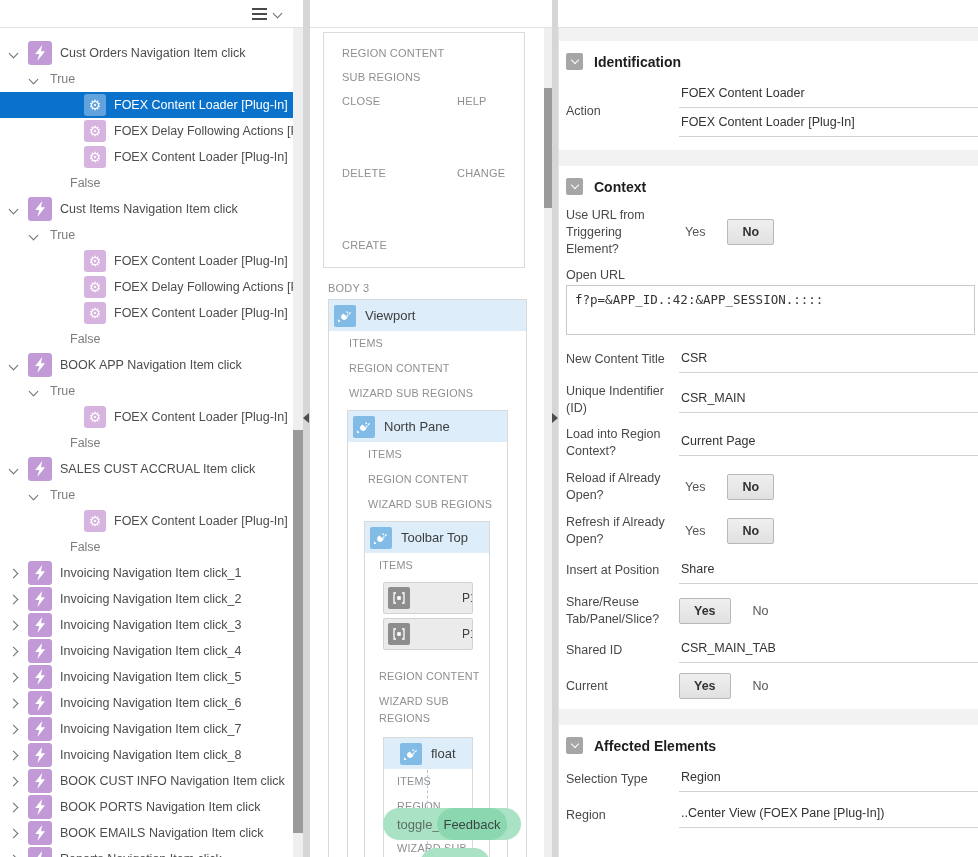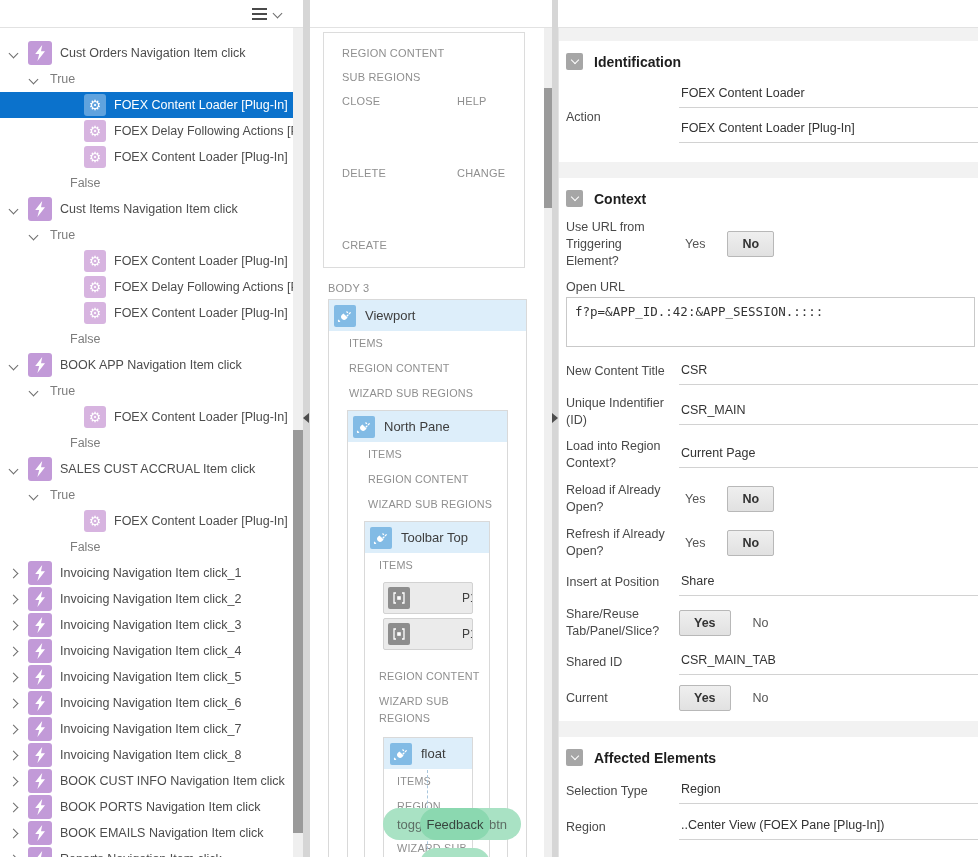--- a/index.html
+++ b/index.html
@@ -84,37 +84,37 @@
   .sec-label { font-size:10.8px; color:#8f8f8f; letter-spacing:.2px; line-height:17px;
     padding:4px 4px 4px 0; }
 
   #card-viewport { margin-left:18px; width:199px; height:720px; }
   #card-viewport > .sec-label, #card-north > .sec-label { padding-left:20px; }
   #card-north  { margin-left:18px; width:161px; height:620px; margin-top:4px; }
   #card-toolbar{ margin-left:16px; width:126px; height:480px; margin-top:4px; }
   #card-toolbar > .sec-label { padding-left:14px; }
   #card-float  { margin-left:18px; width:90px;  margin-top:6px; border-bottom:1px solid #d9d9d9; }
   #card-float > .sec-label { padding-left:13px; }
-  #card-float .pane-hdr { padding-left:6px; }
+  #card-float .pane-hdr { padding-left:16px; }
 
   .item-chip { margin:4px 0 4px 18px; width:90px; height:32px; background:#ebebeb;
     border:1px solid #d2d2d2; border-radius:2px; display:flex; align-items:center; padding-left:4px;gap:46px; }
   .item-ic { width:22px; height:22px; background:#8d8d8d; border-radius:2px;
     display:flex; align-items:center; justify-content:center; flex-shrink:0; }
   .item-label { margin-left:6px; font-size:12px; color:#3f3f3f; white-space:nowrap; overflow:hidden; }
 
   .below-label { margin:26px 0 10px 11px; font-size:10.8px; color:#8f8f8f; letter-spacing:.2px; }
 
   .drop-line { position:absolute; left:117px; top:742px; height:115px;
     border-left:1px dashed #a9c7de; z-index:4; }
   .pill { position:absolute; height:32px; border-radius:16px; display:flex;
     align-items:center; z-index:5; font-size:13px; }
   #pill-base { left:73px; top:780px; width:138px; background:#a9e2c4; color:#5d6e65;
     justify-content:space-between; padding:0 14px; }
-  #pill-overlay { left:110px; top:780px; width:70px; background:#8bd8b0; color:#38463f;
+  #pill-overlay { left:127px; top:780px; width:70px; background:#8bd8b0; color:#38463f;
     justify-content:center; }
   #pill-partial { left:110px; top:820px; width:70px; background:#a9e2c4; }
 
   
   #right-panel { position:absolute; left:558px; top:0; width:420px; height:857px;
     background:#fff; border-left:1px solid #e4e4e4; }
   #right-header { position:absolute; top:0; left:0; width:100%; height:28px;
     display:flex; align-items:center; }
   #filter-input { border:none; outline:none; font-size:12.5px; color:#555;
     margin-left:12px; width:300px; font-family:"Liberation Sans",sans-serif; }
@@ -127,21 +127,21 @@
     display:flex; align-items:center; justify-content:center; }
   .sec-hdr .box .chev { border-color:#fff; width:6px; height:6px; margin-top:-3px; }
   .sec-hdr .ttl { margin-left:11px; font-size:14px; font-weight:bold; color:#1e1e1e; }
 
   .f-row { display:flex; margin:0 0 10px 7px; align-items:center; }
   .f-label { width:113px; flex-shrink:0; font-size:12.5px; color:#494949; line-height:1.35;
     padding-right:6px; }
   .f-ctrl { flex:1; }
   .f-value { border-bottom:1px solid #d2d2d2; font-size:12.5px; color:#333;
     padding:4px 0 7px 2px; }
-  .f-stack .f-value { margin-bottom:9px; }
+  .f-stack .f-value { margin-bottom:3px; }
   .toggle-opts { display:flex; align-items:center; }
   .opt-off { font-size:12.5px; color:#555; padding:0 6px; }
   .opt-on  { font-size:12.5px; font-weight:bold; color:#333;
     background:linear-gradient(#efefef,#e1e1e1); border:1px solid #b8b8b8;
     border-radius:2px; padding:5px 14px; }
   .toggle-opts > * { margin-right:16px; }
   .f-block { margin:2px 0 12px 7px; }
   .f-block .blk-label { font-size:12.5px; color:#494949; margin-bottom:3px; }
   .f-block textarea { display:block; width:calc(100% - 3px); height:50px; resize:none;
     border:1px solid #c9c9c9; background:#fff; padding:6px 8px;

